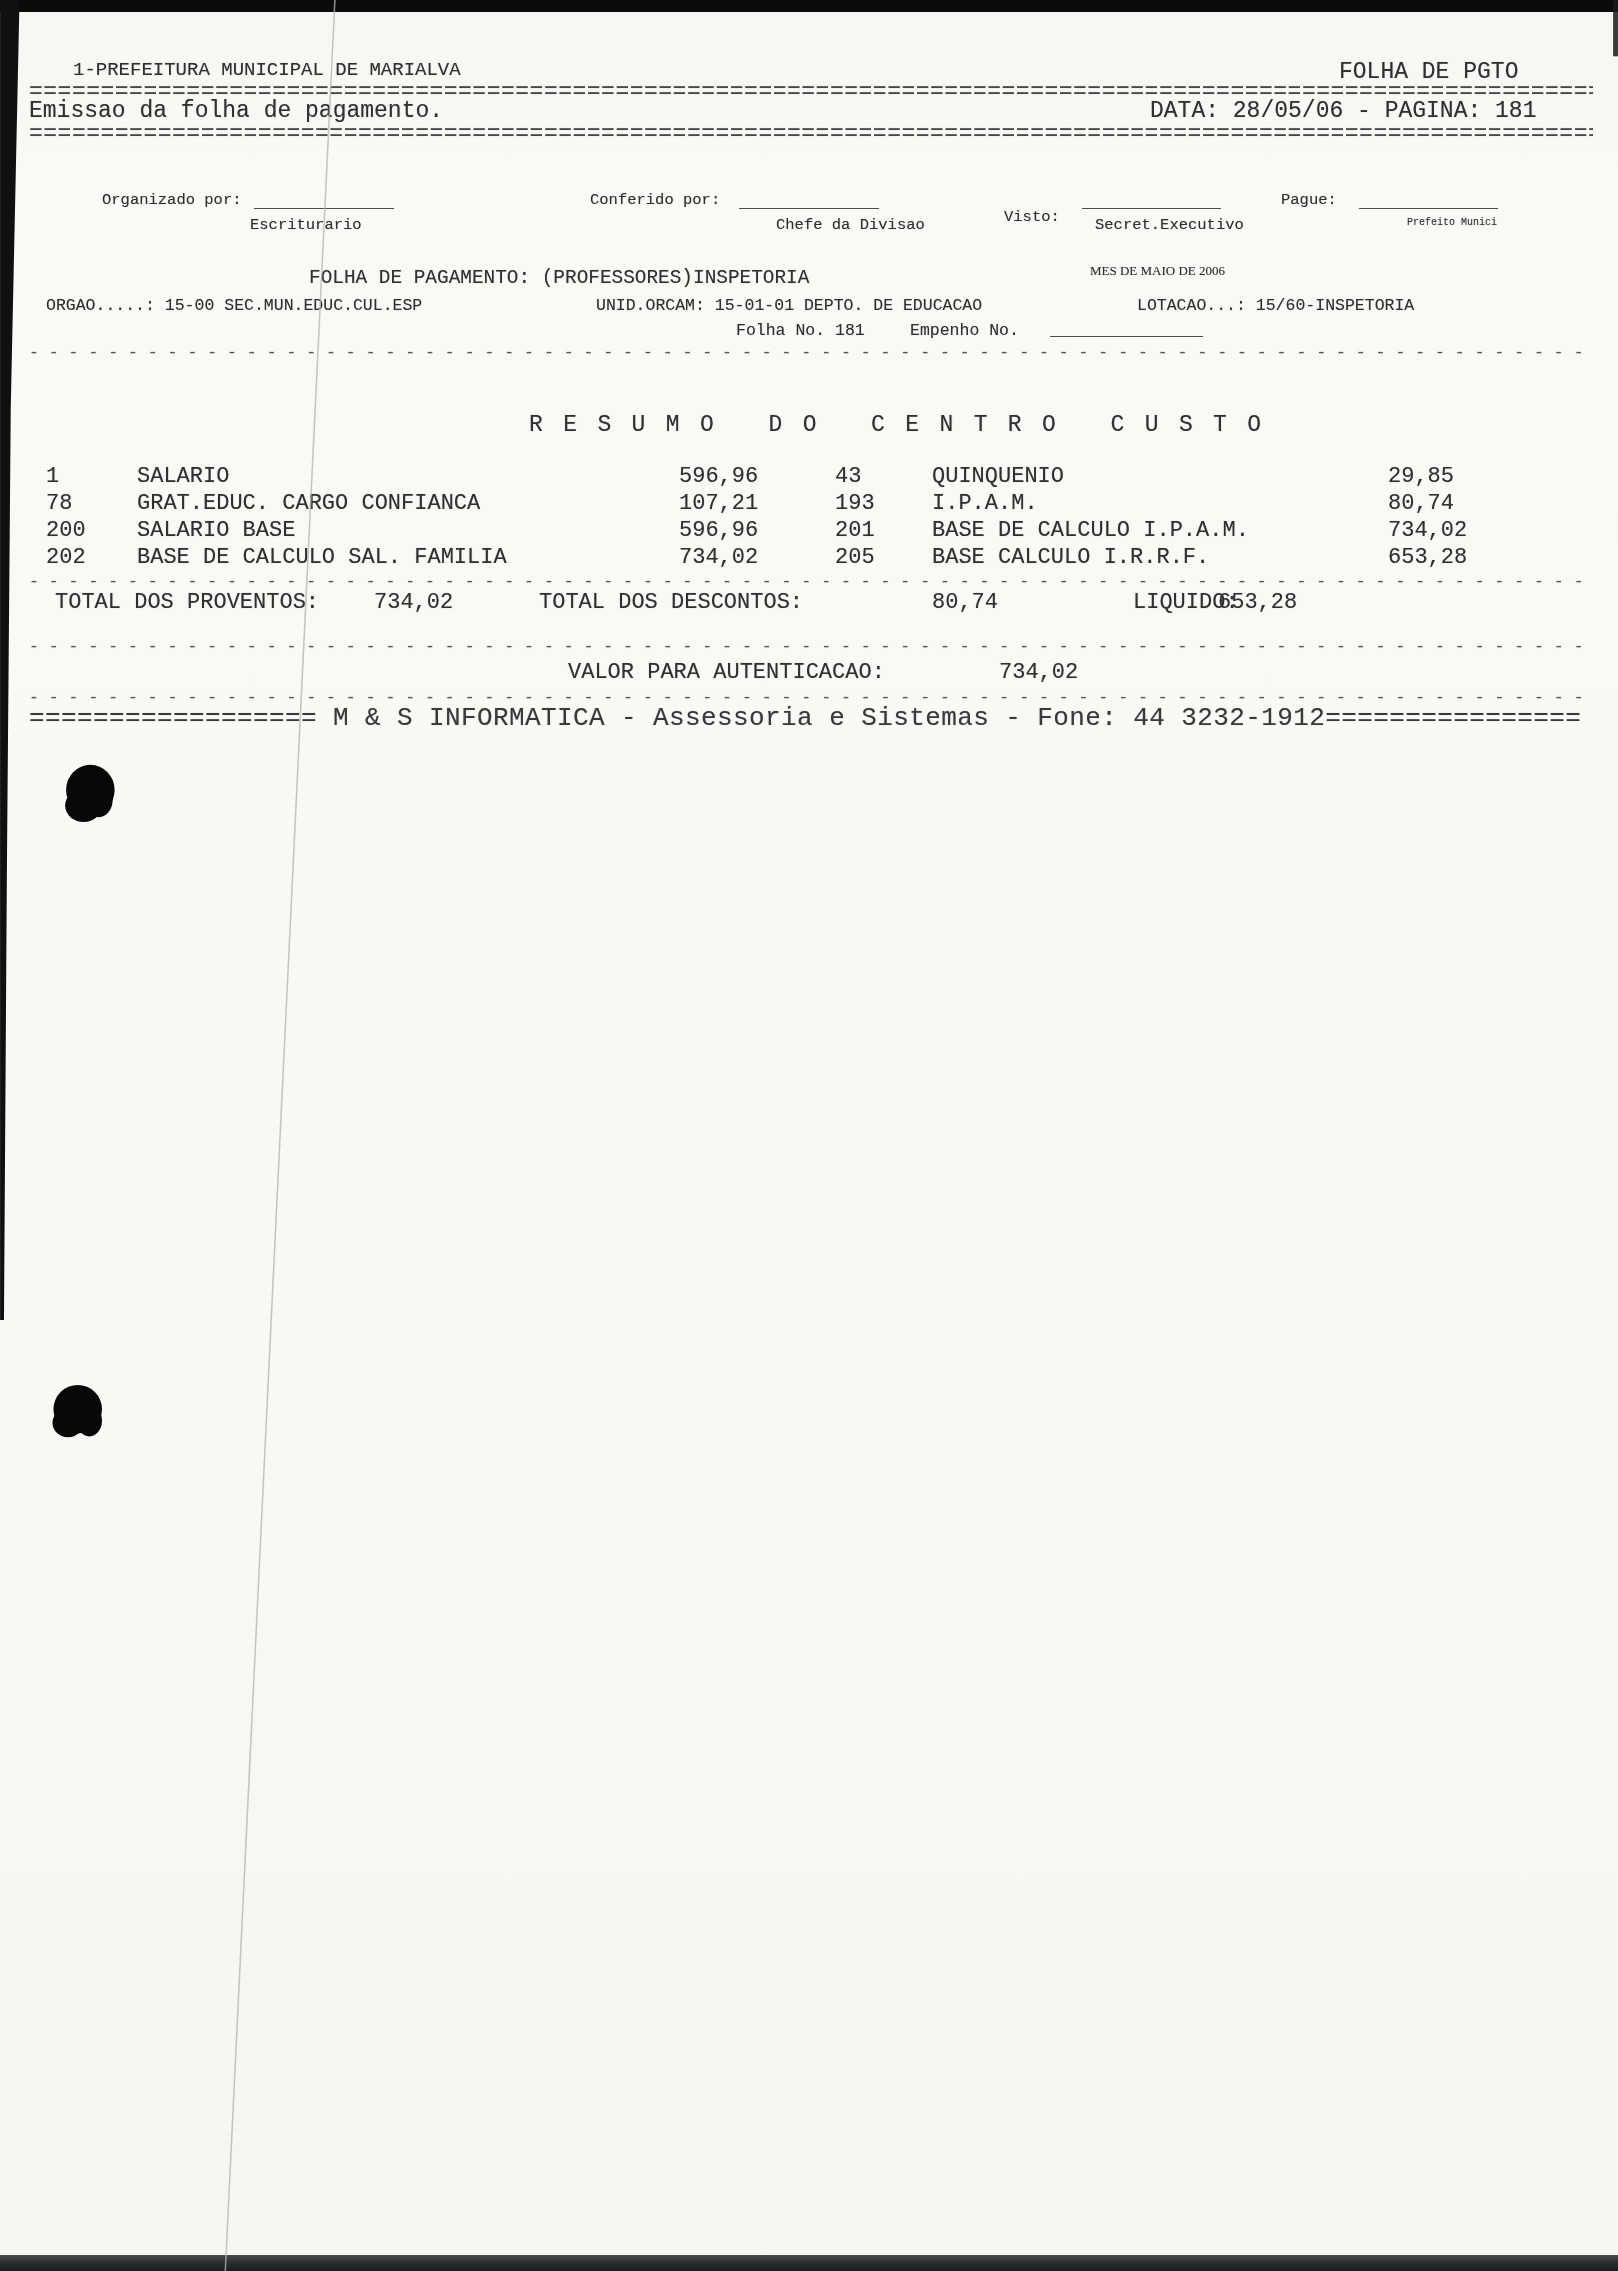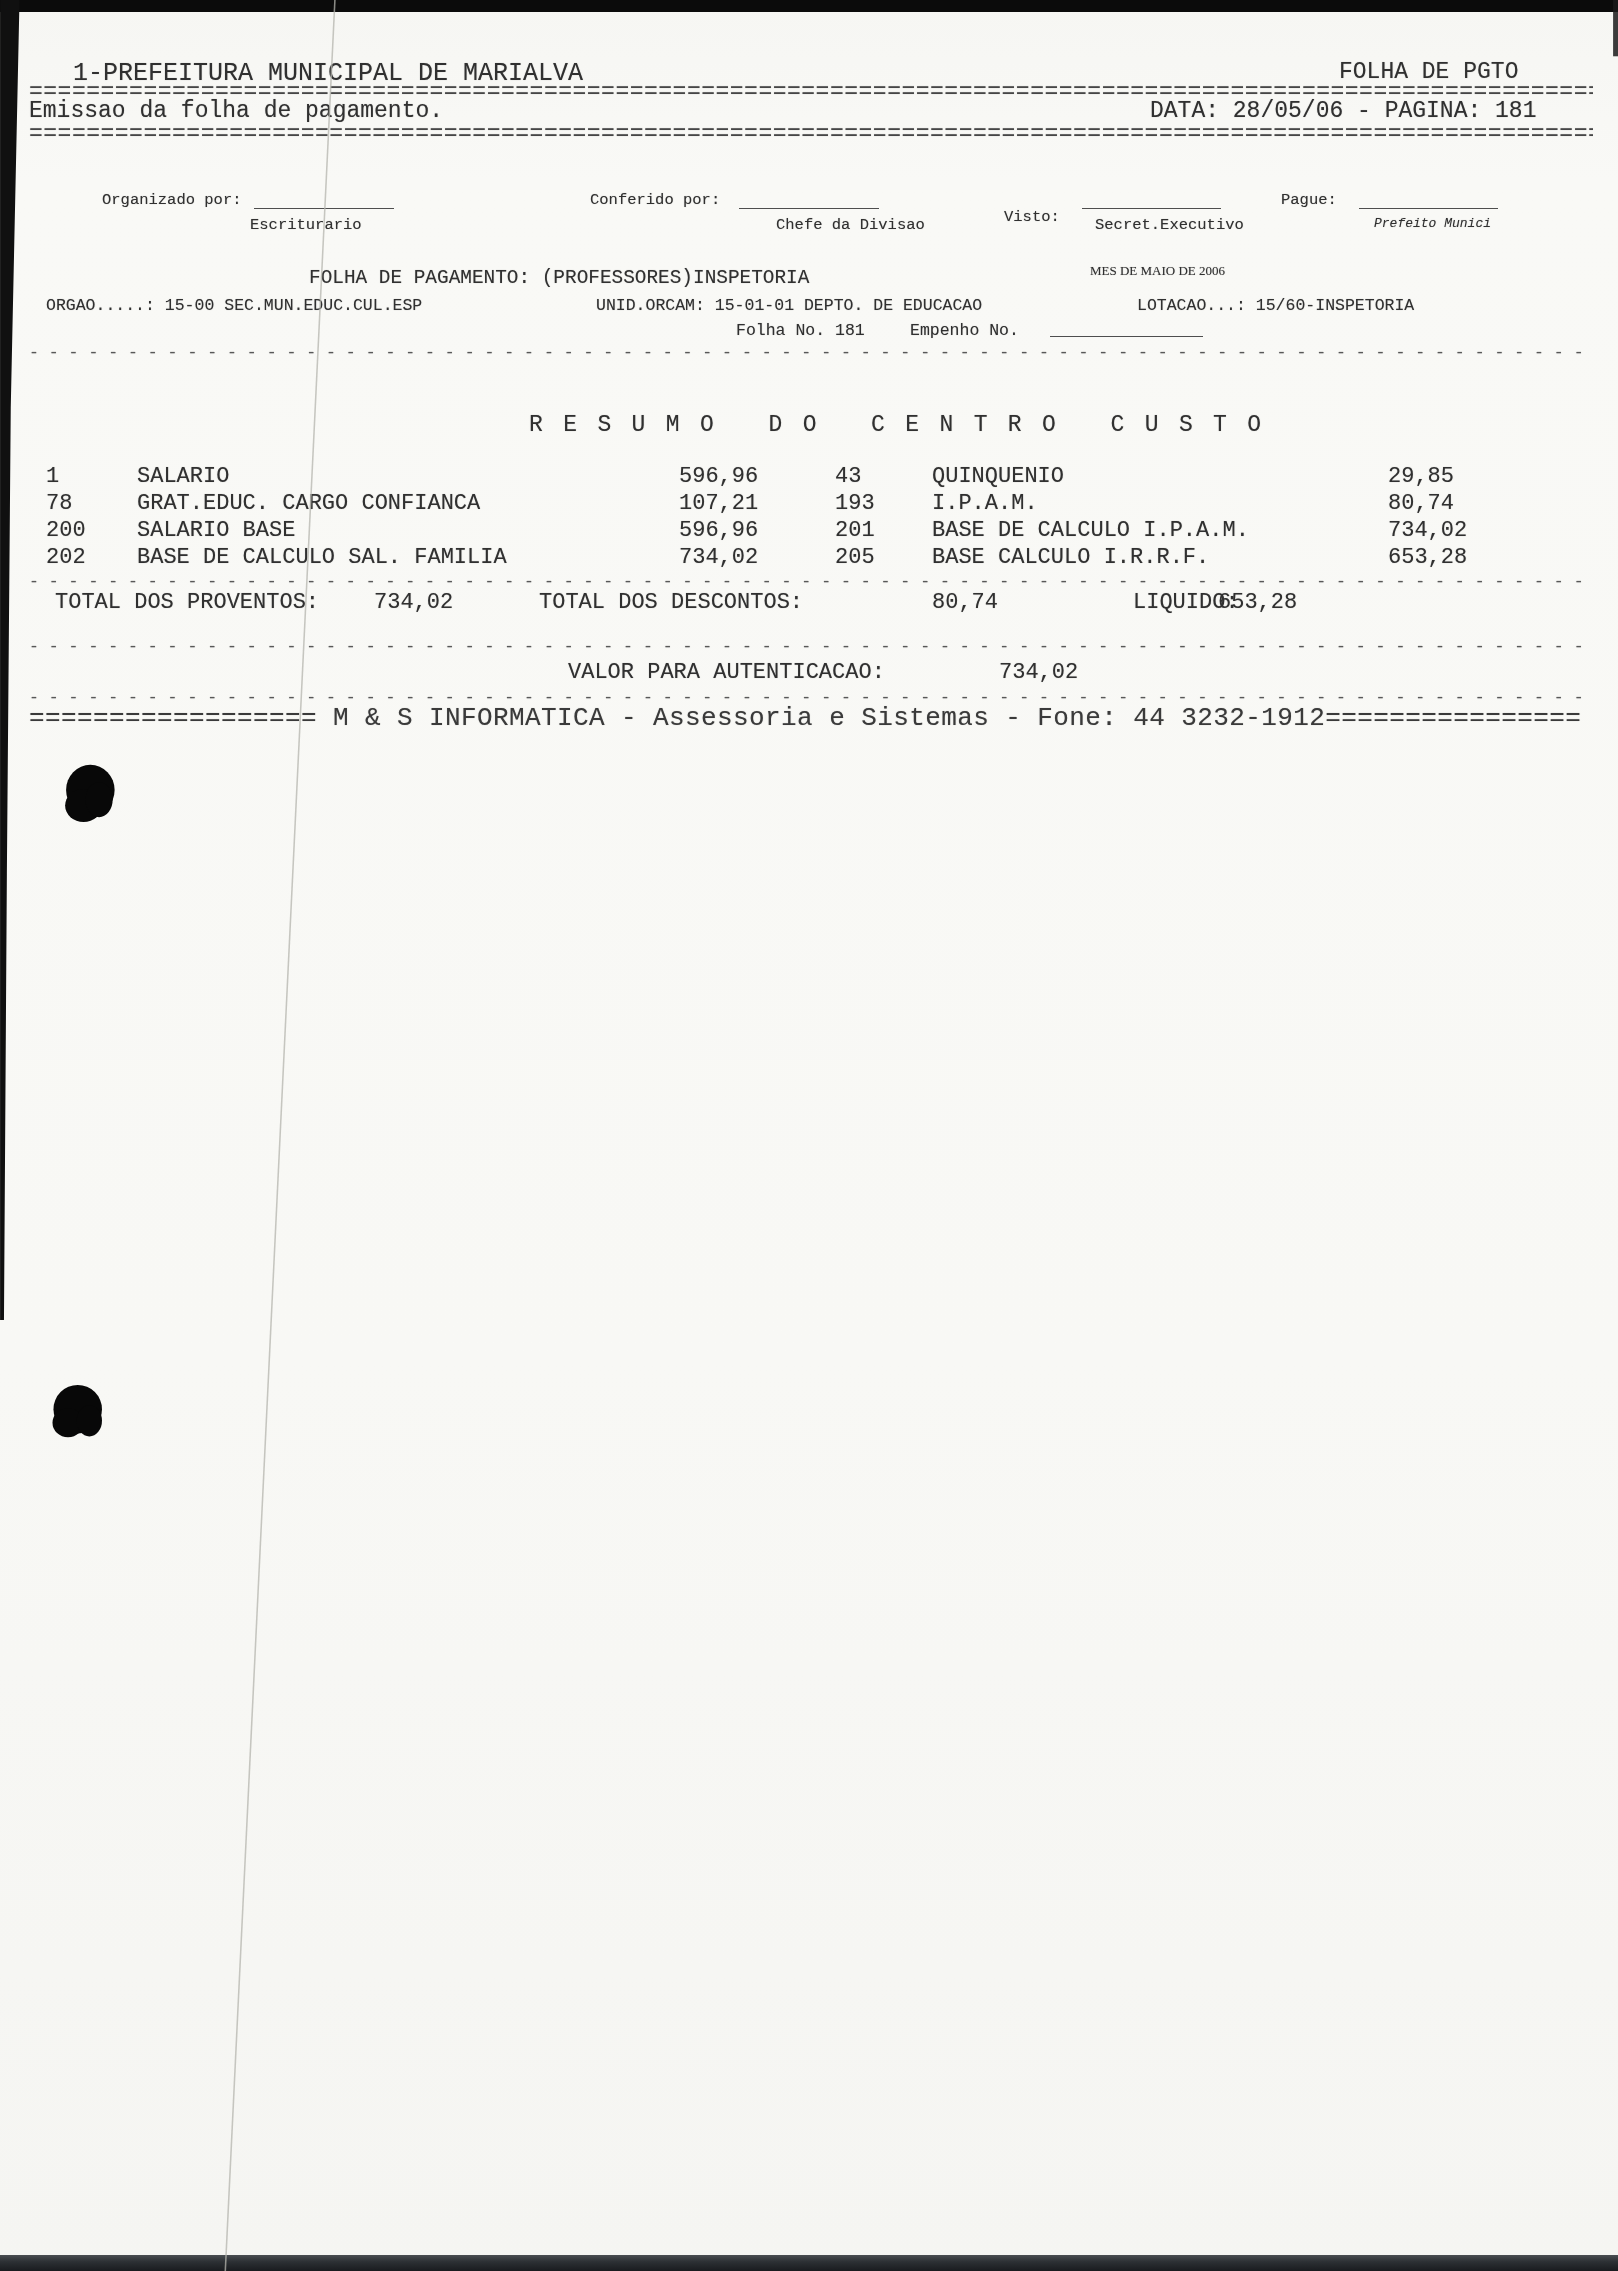--- a/index.html
+++ b/index.html
@@ -25,21 +25,21 @@
   .bar-top{position:absolute;left:0;top:0;width:1619px;height:11.6px;background:#0b0b0b;}
   .bar-bottom{position:absolute;left:0;top:2255px;width:1619px;height:16.5px;
     background:linear-gradient(180deg,#4a4e52 0%,#2c3034 40%,#17191c 100%);}
   svg.artifacts{position:absolute;left:0;top:0;pointer-events:none;}
 </style>
 </head>
 <body>
 
 <div class="page">
 
-  <div class="txt" style="left:73px;top:60px;font-size:25px;">1-PREFEITURA MUNICIPAL DE MARIALVA</div>
+  <div class="txt" style="left:73px;top:60px;font-size:19px;">1-PREFEITURA MUNICIPAL DE MARIALVA</div>
   <div class="txt r" style="left:1339px;top:60px;width:215px;font-size:23px;">FOLHA DE PGTO</div>
 
   <div class="txt sep clip" style="left:29px;top:80px;width:1564px;font-size:23px;">==================================================================================================================================</div>
 
   <div class="txt" style="left:29px;top:99px;font-size:23px;">Emissao da folha de pagamento.</div>
   <div class="txt" style="left:1150px;top:99px;font-size:23px;text-align:right;">DATA: 28/05/06 - PAGINA: 181</div>
 
   <div class="txt sep clip" style="left:29px;top:122px;width:1564px;font-size:23px;">==================================================================================================================================</div>
 
   <div class="txt" style="left:102px;top:192px;font-size:15.5px;">Organizado por:</div>
@@ -49,21 +49,21 @@
   <div class="txt" style="left:590px;top:192px;font-size:15.5px;">Conferido por:</div>
   <div class="uline" style="left:739px;top:208px;width:140px;"></div>
   <div class="txt" style="left:776px;top:217px;font-size:15.5px;">Chefe da Divisao</div>
 
   <div class="txt" style="left:1004px;top:192px;font-size:15.5px;margin-top:17px;">Visto:</div>
   <div class="uline" style="left:1082px;top:208px;width:139px;"></div>
   <div class="txt" style="left:1095px;top:217px;font-size:15.5px;">Secret.Executivo</div>
 
   <div class="txt" style="left:1281px;top:192px;font-size:15.5px;">Pague:</div>
   <div class="uline" style="left:1359px;top:208px;width:139px;"></div>
-  <div class="txt" style="left:1374px;top:217px;font-size:13px;font-style:italic;">Prefeito Munici</div>
+  <div class="txt" style="left:1407px;top:217px;font-size:10px;">Prefeito Munici</div>
 
   <div class="txt" style="left:309px;top:268px;font-size:19.4px;">FOLHA DE PAGAMENTO: (PROFESSORES)INSPETORIA</div>
   <div class="txt" style="left:1090px;top:264px;font-size:13px;font-family:Liberation Serif, serif;">MES DE MAIO DE 2006</div>
 
   <div class="txt" style="left:46px;top:297px;font-size:16.5px;">ORGAO.....: 15-00 SEC.MUN.EDUC.CUL.ESP</div>
   <div class="txt" style="left:596px;top:297px;font-size:16.5px;">UNID.ORCAM: 15-01-01 DEPTO. DE EDUCACAO</div>
   <div class="txt" style="left:1137px;top:297px;font-size:16.5px;text-align:center;">LOTACAO...: 15/60-INSPETORIA</div>
 
   <div class="txt" style="left:736px;top:322px;font-size:16.5px;">Folha No. 181</div>
   <div class="txt" style="left:910px;top:322px;font-size:16.5px;">Empenho No.</div>

